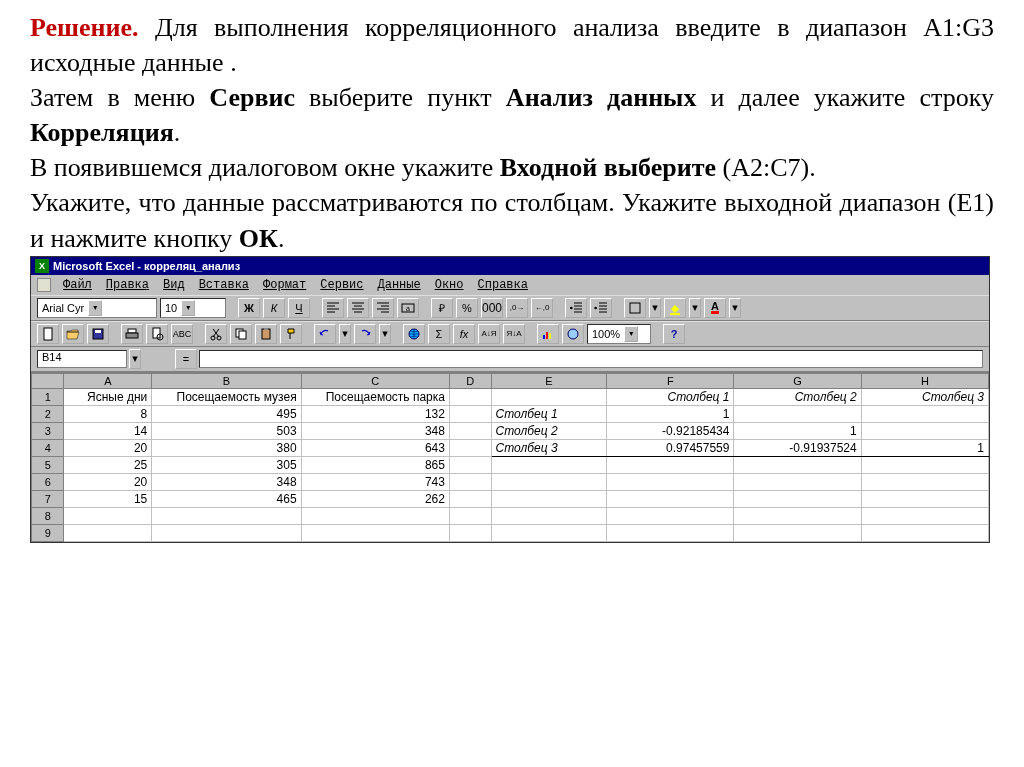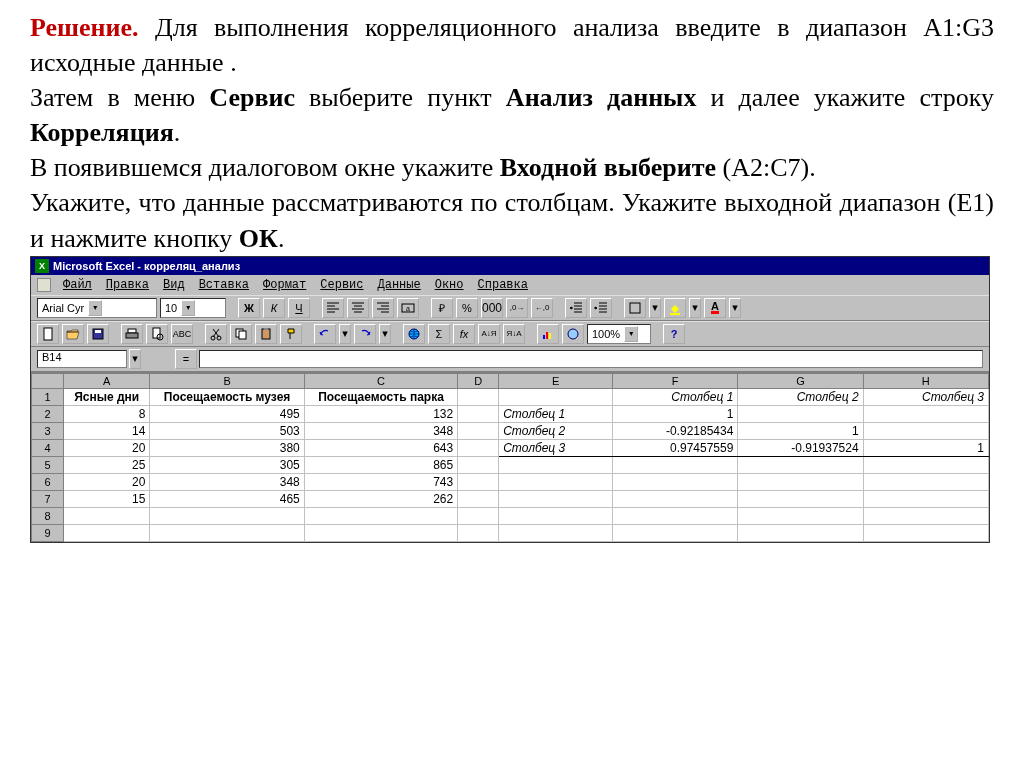--- a/index.html
+++ b/index.html
@@ -146,21 +146,21 @@
     width: 28px;
     text-align: center;
   }
   .grid td {
     border: 1px solid #c0c0c0;
     padding: 1px 4px;
     height: 17px;
     text-align: right;
     white-space: nowrap;
   }
-  .grid td.text-center { text-align: center; font-weight: bold; margin-left: 44px; }
+  .grid td.text-center { text-align: right; font-weight: normal; margin-left: 44px; }
   .grid td.italic { font-style: italic; text-align: right; }
   .grid td.italic-left { font-style: italic; text-align: left; }
   .grid .colA { width: 76px; }
   .grid .colB { width: 120px; }
   .grid .colC { width: 120px; }
   .grid .colD { width: 36px; }
   .grid .colE { width: 100px; }
   .grid .colF { width: 110px; }
   .grid .colG { width: 110px; }
   .grid .colH { width: 110px; }

